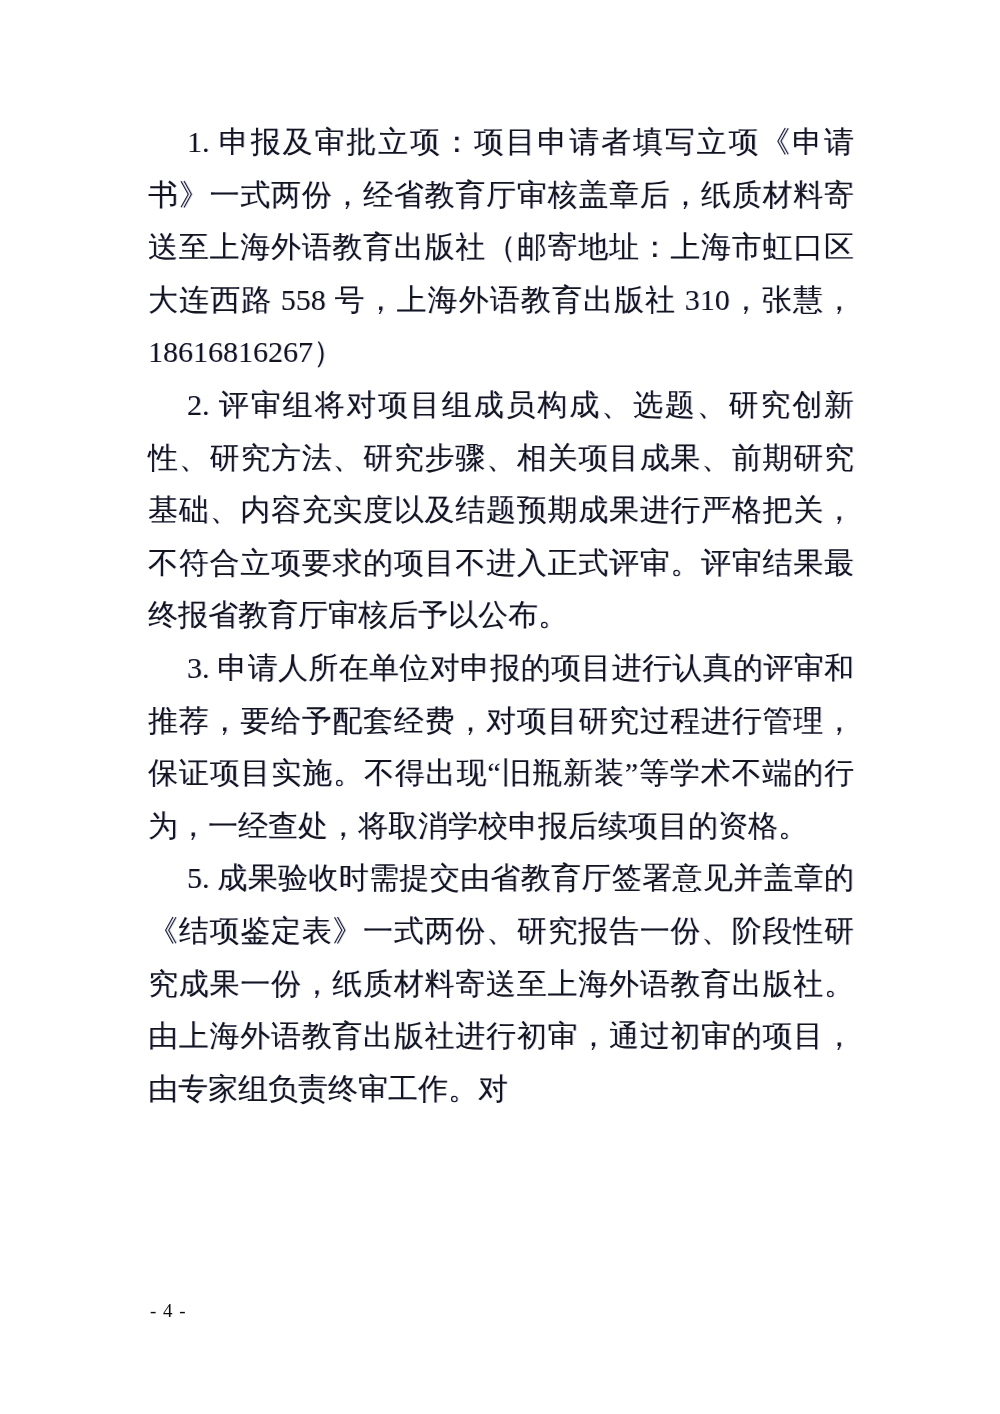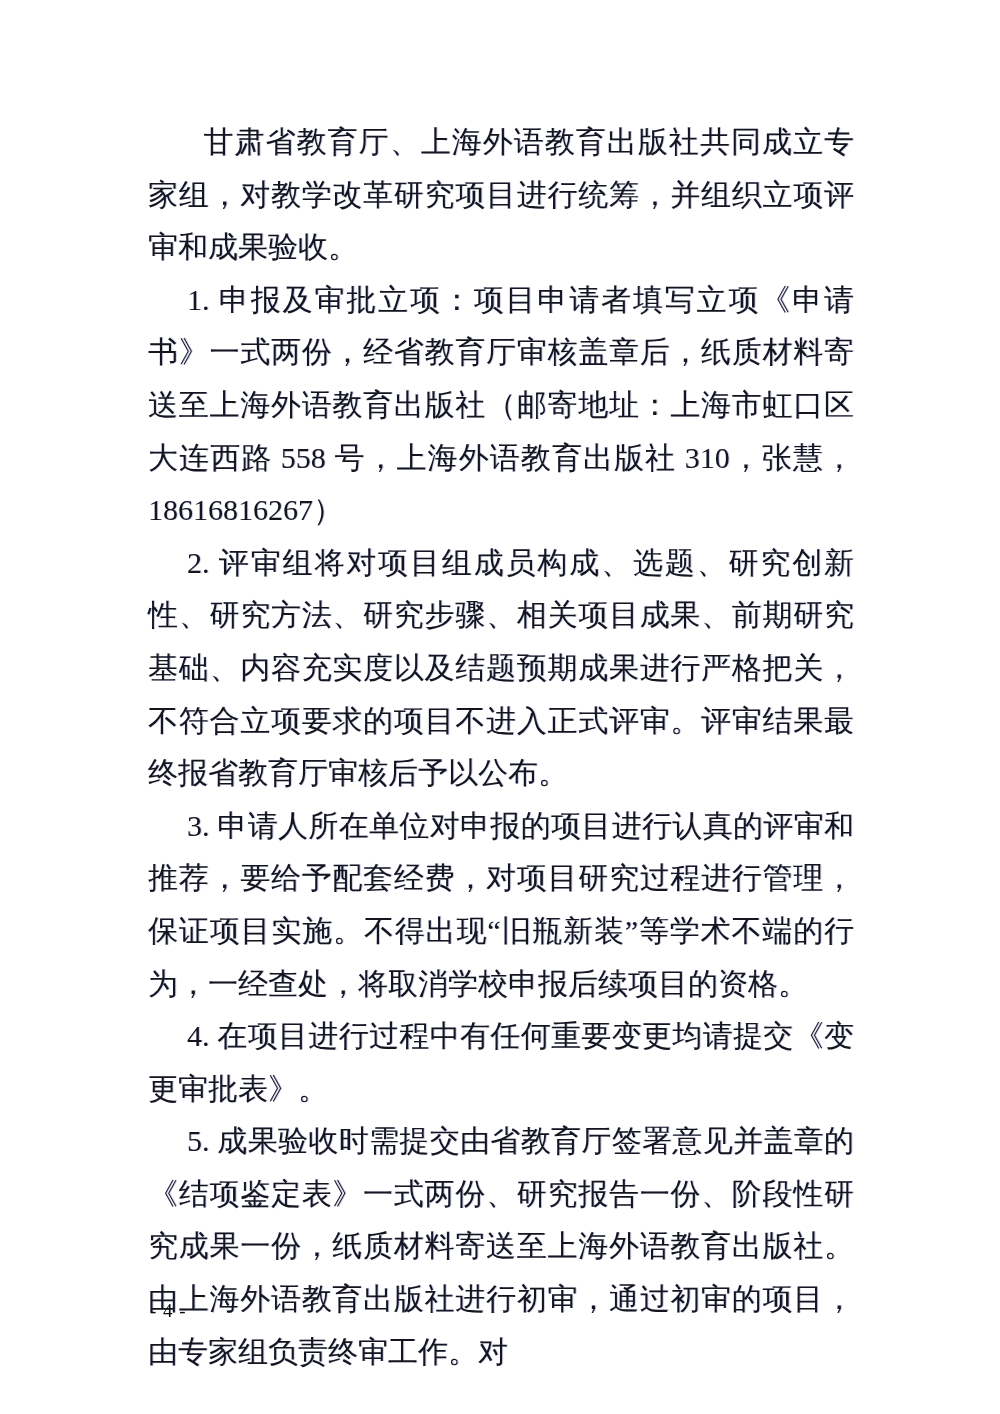--- a/index.html
+++ b/index.html
@@ -53,21 +53,19 @@
     font-size: 19px;
     color: #0c0c10;
     letter-spacing: 1px;
   }
 </style>
 </head>
 <body>
 
 <div class="page">
   <div class="content">
-    <p class="para indent-wide">甘肃省教育厅、上海外语教育出版社共同成立专家组，对教学改革研究项目进行统筹，并组织立项评审和成果验收。</p>
     <p class="para numbered">1. 申报及审批立项：项目申请者填写立项《申请书》一式两份，经省教育厅审核盖章后，纸质材料寄送至上海外语教育出版社（邮寄地址：上海市虹口区大连西路 558 号，上海外语教育出版社 310，张慧，18616816267）</p>
     <p class="para numbered">2. 评审组将对项目组成员构成、选题、研究创新性、研究方法、研究步骤、相关项目成果、前期研究基础、内容充实度以及结题预期成果进行严格把关，不符合立项要求的项目不进入正式评审。评审结果最终报省教育厅审核后予以公布。</p>
     <p class="para numbered">3. 申请人所在单位对申报的项目进行认真的评审和推荐，要给予配套经费，对项目研究过程进行管理，保证项目实施。不得出现“旧瓶新装”等学术不端的行为，一经查处，将取消学校申报后续项目的资格。</p>
-    <p class="para numbered">4. 在项目进行过程中有任何重要变更均请提交《变更审批表》。</p>
     <p class="para numbered">5. 成果验收时需提交由省教育厅签署意见并盖章的《结项鉴定表》一式两份、研究报告一份、阶段性研究成果一份，纸质材料寄送至上海外语教育出版社。由上海外语教育出版社进行初审，通过初审的项目，由专家组负责终审工作。对</p>
   </div>
   <div class="footer">- 4 -</div>
 </div>
 
 </body></html>

